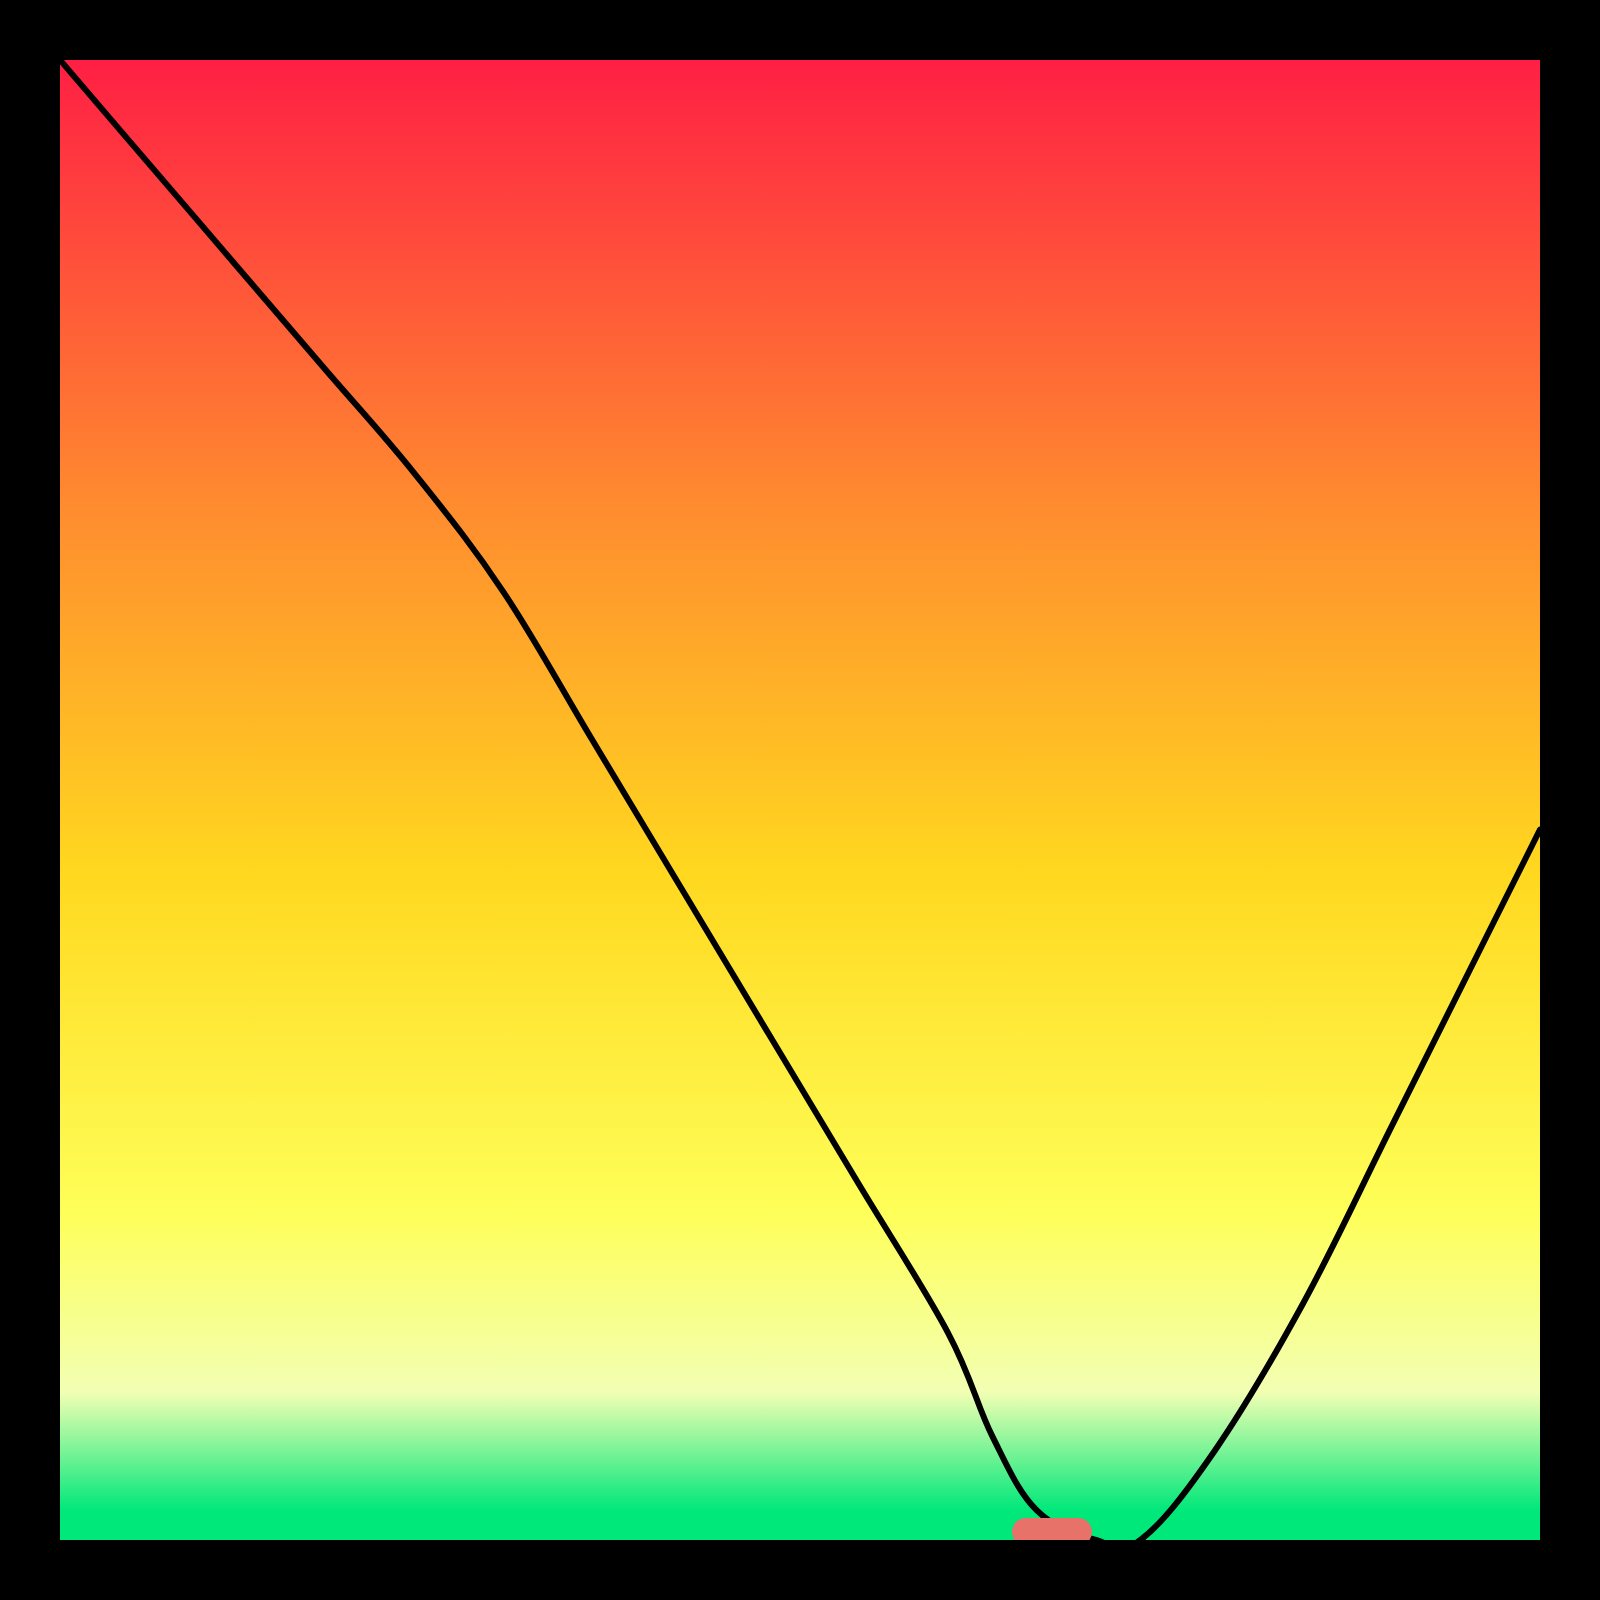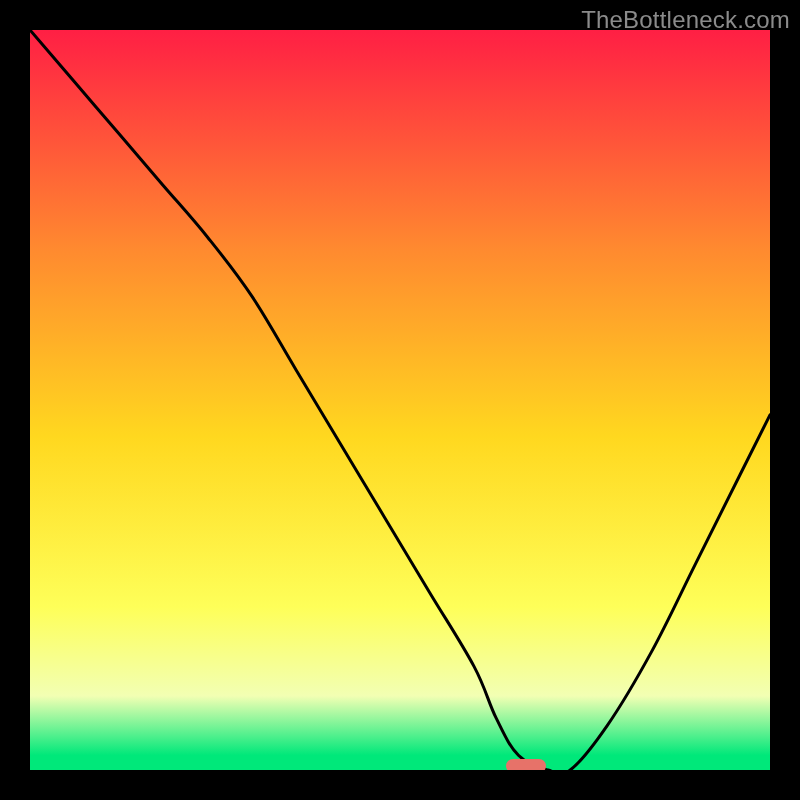--- a/index.html
+++ b/index.html
@@ -56,21 +56,20 @@
     height: 14px;
     background: #e77269;
     border-radius: 7px;
     transform: translate(-50%, -50%);
   }
 </style>
 </head>
 <body>
 
 <div class="frame">
-  <div class="watermark">TheBottleneck.com</div>
 
   <div class="plot">
     <svg class="gradient" viewBox="0 0 740 740" preserveAspectRatio="none">
       <defs>
         <linearGradient id="bg" x1="0" y1="0" x2="0" y2="1">
             <stop offset="0%" stop-color="#ff1f44"></stop>
             <stop offset="30%" stop-color="#ff8b2f"></stop>
             <stop offset="55%" stop-color="#ffd81f"></stop>
             <stop offset="78%" stop-color="#feff59"></stop>
             <stop offset="90%" stop-color="#f2ffb3"></stop>

